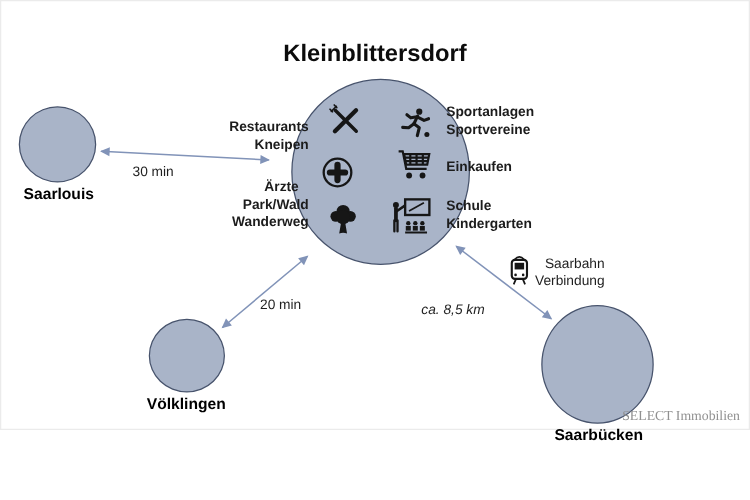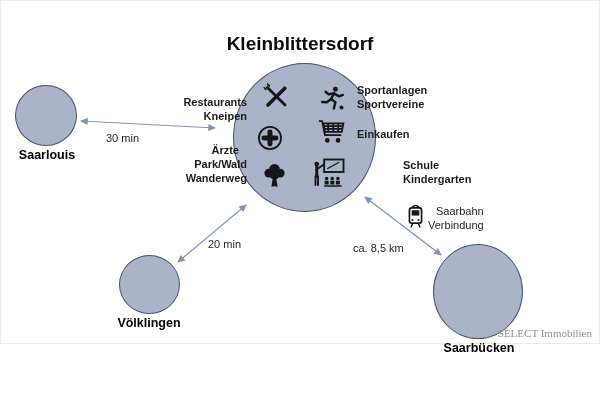--- a/index.html
+++ b/index.html
@@ -34,25 +34,25 @@
   #saarlouis-label    { left:4px;   top:147px; width:84px; }
   #voelklingen-label  { left:103px; top:315px; width:90px; }
   #saarbruecken-label { left:433px; top:340px; width:90px; }
   .feat { position:absolute; font-weight:bold; font-size:11px; line-height:14px; color:#1c1c1c; white-space:nowrap; }
   .feat.left  { text-align:right; }
   #feat-restaurants { top:82px;  right:352px;margin-top:12px; }
   #feat-aerzte      { top:128px; right:360px;margin-top:14px; }
   #feat-parkwald    { top:156px; right:352px; }
   #feat-sport       { top:82px;  left:356px; }
   #feat-einkaufen   { top:126px; left:356px; }
-  #feat-schule      { top:157px; left:356px;margin-left:46px; }
+  #feat-schule      { top:157px; left:356px; }
   .conn { position:absolute; font-size:11px; line-height:14px; color:#1f1f1f; white-space:nowrap;text-align:right; }
   #conn-30min    { left:105px; top:130px; }
   #conn-20min    { left:207px; top:236px; }
-  #conn-distance { left:352px; top:240px; }
+  #conn-distance { left:336px; top:240px;font-style:italic; }
   #conn-transit  { left:427px; top:203px; }
   .icon { position:absolute; }
   .icon svg { width:100%; height:100%; display:block; }
   #icon-fork    { left:262px; top:82px;  width:27px; height:27px; }
   #icon-runner  { left:318px; top:84px;  width:27px; height:28px; }
   #icon-cross   { left:256px; top:124px; width:26px; height:26px; }
   #icon-cart    { left:316px; top:117px; width:29px; height:28px; }
   #icon-tree    { left:259px; top:159px; width:29px; height:31px; }
   #icon-teacher { left:311px; top:157px; width:33px; height:30px; }
   #icon-tram    { left:405px; top:202px; width:19px; height:27px; }

